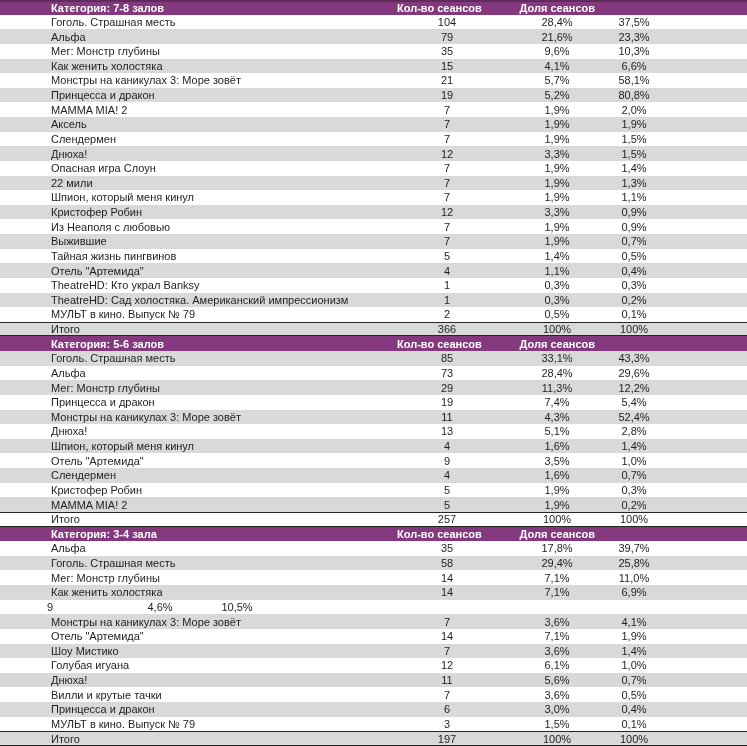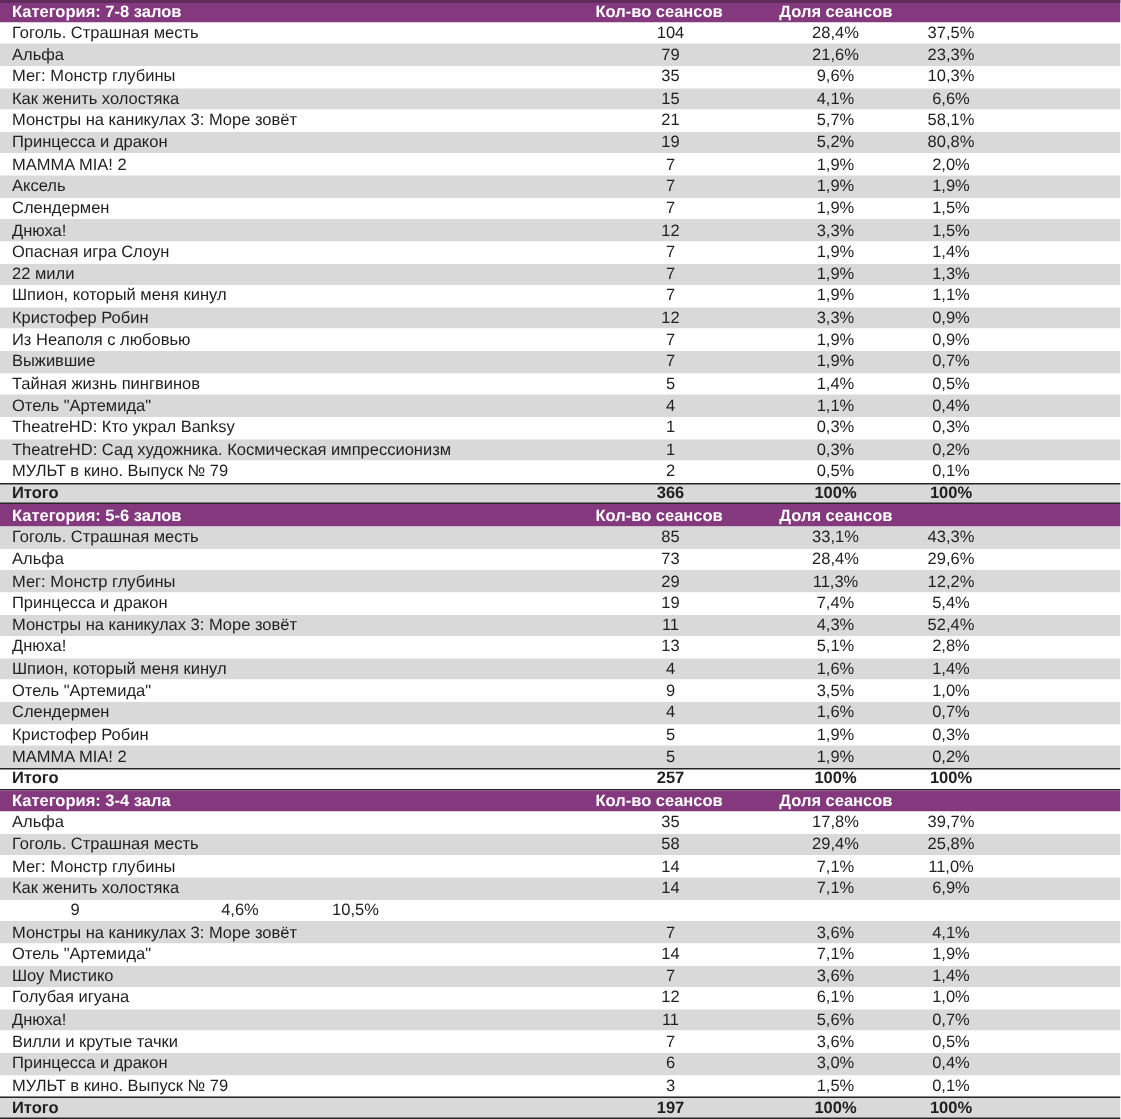--- a/index.html
+++ b/index.html
@@ -13,22 +13,22 @@
   }
   *{margin:0;padding:0;box-sizing:border-box;}
   html,body{width:747px;height:746px;overflow:hidden;background:#fff;}
   body{font-family:"Liberation Sans","DejaVu Sans",sans-serif;font-size:11px;color:var(--text);}
   .table{width:747px;height:746px;display:flex;flex-direction:column;}
   .row{display:flex;align-items:center;height:14.6275px;flex:0 0 14.6275px;white-space:nowrap;}
   .row.plain{background:var(--row-bg);}
   .row.alt{background:var(--row-alt-bg);}
   .row.hdr{background:var(--header-bg);color:var(--header-text);font-weight:bold;}
   .row.hdr.first{border-top:2px solid var(--outer-top-border);}
-  .row.total{font-weight:bold;border-top:1px solid var(--border-dark);border-bottom:1px solid var(--border-dark);}
-  .c1{flex:1 1 auto;padding-left:8px;text-align:left;overflow:hidden;}
+  .row.total{font-weight:normal;border-top:1px solid var(--border-dark);border-bottom:1px solid var(--border-dark);}
+  .c1{flex:1 1 auto;padding-left:8px;text-align:left;overflow:hidden;margin-left:43px;}
   .c2{flex:0 0 100px;text-align:center;}
   .c3{flex:0 0 104px;text-align:center;padding-left:16px;}
   .c4{flex:0 0 146px;text-align:center;padding-right:80px;}
   .hdr .c2{text-align:left;padding-right:4px;}
   .hdr .c3{text-align:right;padding-left:0;padding-right:6px;}
   .hdr .c4{text-align:right;padding-right:3px;margin-top:39px;}
 </style>
 </head>
 <body>
 
@@ -147,21 +147,21 @@
     <div class="c3">1,1%</div>
     <div class="c4">0,4%</div>
   </div>
     <div class="row plain">
     <div class="c1">TheatreHD: Кто украл Banksy</div>
     <div class="c2">1</div>
     <div class="c3">0,3%</div>
     <div class="c4">0,3%</div>
   </div>
     <div class="row alt">
-    <div class="c1">TheatreHD: Сад художника. Космическая импрессионизм</div>
+    <div class="c1">TheatreHD: Сад холостяка. Американский импрессионизм</div>
     <div class="c2">1</div>
     <div class="c3">0,3%</div>
     <div class="c4">0,2%</div>
   </div>
     <div class="row plain">
     <div class="c1">МУЛЬТ в кино. Выпуск № 79</div>
     <div class="c2">2</div>
     <div class="c3">0,5%</div>
     <div class="c4">0,1%</div>
   </div>

